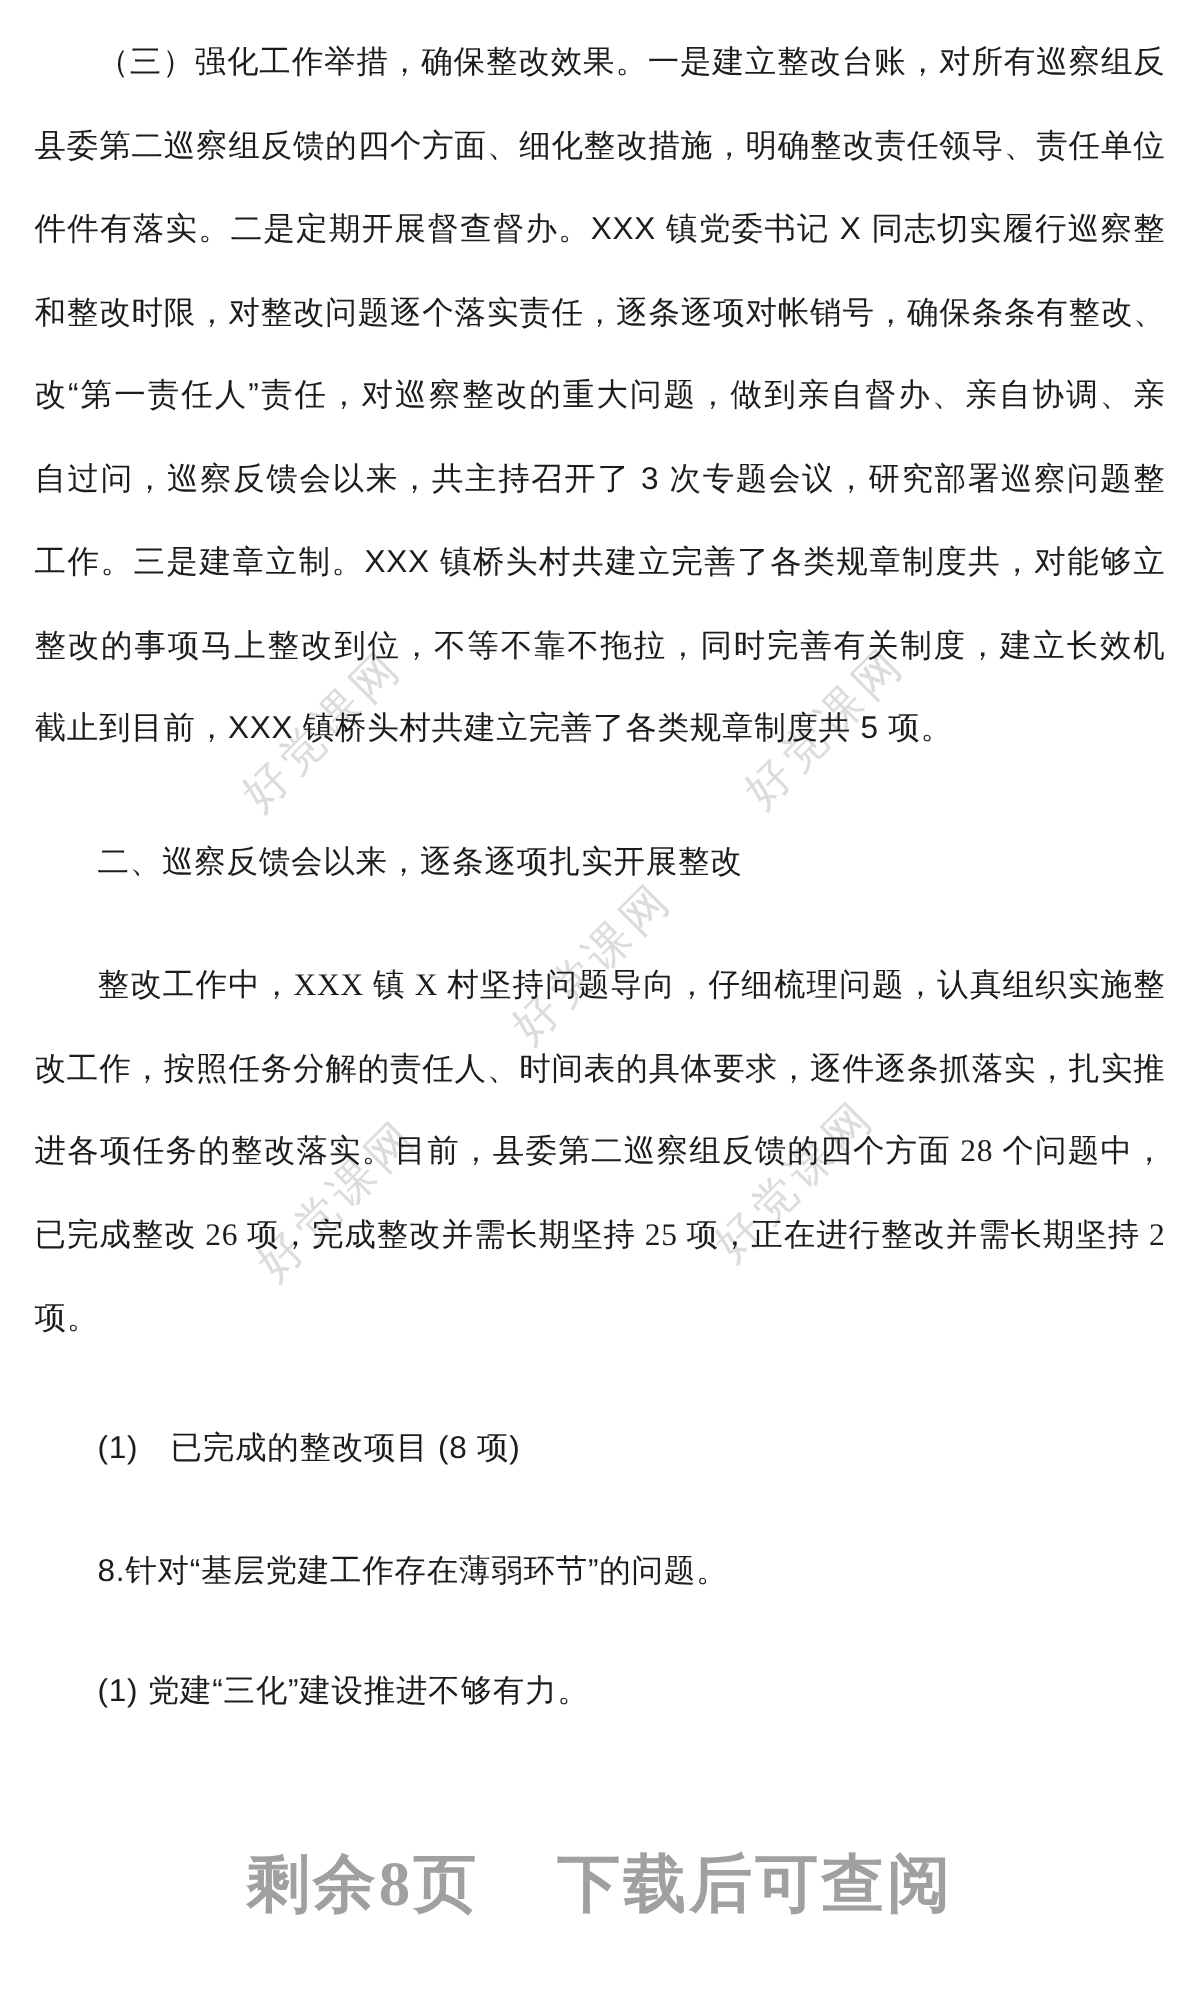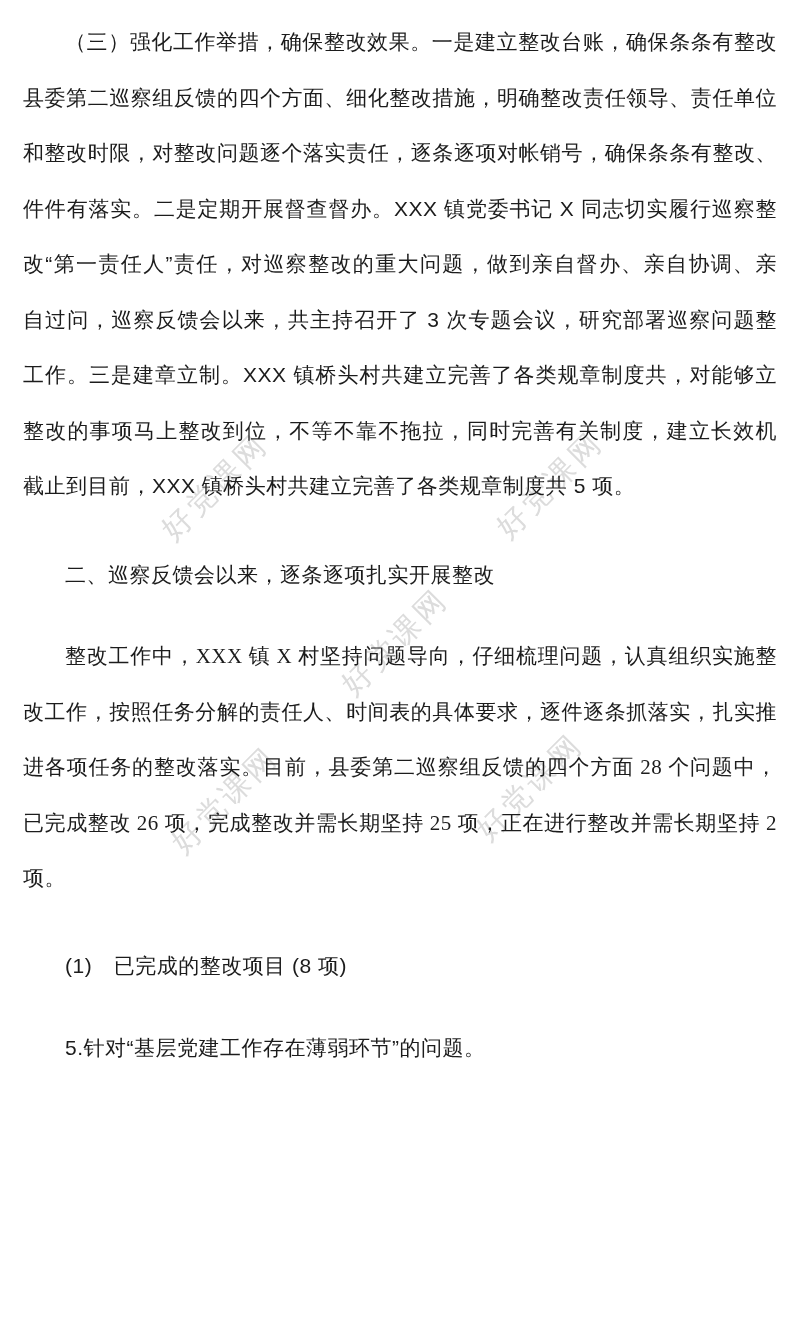--- a/index.html
+++ b/index.html
@@ -63,40 +63,47 @@
 <div class="page" data-name="document-page">
   <div class="watermark-layer" data-name="watermark-layer">
       <div class="wm" data-name="watermark-text" style="left: 215px; top: 487px; color: rgb(220, 220, 220);">好党课网</div>
       <div class="wm" data-name="watermark-text" style="left: 550px; top: 485px; color: rgb(220, 220, 220);">好党课网</div>
       <div class="wm" data-name="watermark-text" style="left: 395px; top: 642px; color: rgb(220, 220, 220);">好党课网</div>
       <div class="wm" data-name="watermark-text" style="left: 225px; top: 800px; color: rgb(220, 220, 220);">好党课网</div>
       <div class="wm" data-name="watermark-text" style="left: 530px; top: 787px; color: rgb(220, 220, 220);">好党课网</div>
     </div>
   <div class="content" data-name="document-content">
       <div class="block block-para" data-name="paragraph-1">
-        <div class="line indent fill" data-name="text-line">（三）强化工作举措，确保整改效果。一是建立整改台账，确保条条有整改</div>
+        <div class="line indent fill" data-name="text-line">（三）强化工作举措，确保整改效果。一是建立整改台账，对所有巡察组反</div>
         <div class="line fill" data-name="text-line">县委第二巡察组反馈的四个方面、细化整改措施，明确整改责任领导、责任单位</div>
+        <div class="line fill" data-name="text-line">件件有落实。二是定期开展督查督办。XXX 镇党委书记 X 同志切实履行巡察整</div>
         <div class="line fill" data-name="text-line">和整改时限，对整改问题逐个落实责任，逐条逐项对帐销号，确保条条有整改、</div>
-        <div class="line fill" data-name="text-line">件件有落实。二是定期开展督查督办。XXX 镇党委书记 X 同志切实履行巡察整</div>
         <div class="line fill" data-name="text-line">改“第一责任人”责任，对巡察整改的重大问题，做到亲自督办、亲自协调、亲</div>
         <div class="line fill" data-name="text-line">自过问，巡察反馈会以来，共主持召开了 3 次专题会议，研究部署巡察问题整改</div>
         <div class="line fill" data-name="text-line">工作。三是建章立制。XXX 镇桥头村共建立完善了各类规章制度共，对能够立即</div>
         <div class="line fill" data-name="text-line">整改的事项马上整改到位，不等不靠不拖拉，同时完善有关制度，建立长效机制。</div>
         <div class="line" data-name="text-line">截止到目前，XXX 镇桥头村共建立完善了各类规章制度共 5 项。</div>
       </div>
       <div class="block block-heading" data-name="heading-2">
         <div class="line indent" data-name="text-line">二、巡察反馈会以来，逐条逐项扎实开展整改</div>
       </div>
       <div class="block block-para" data-name="paragraph-2">
         <div class="line indent fill" data-name="text-line">整改工作中，XXX 镇 X 村坚持问题导向，仔细梳理问题，认真组织实施整</div>
         <div class="line fill" data-name="text-line">改工作，按照任务分解的责任人、时间表的具体要求，逐件逐条抓落实，扎实推</div>
         <div class="line fill" data-name="text-line">进各项任务的整改落实。目前，县委第二巡察组反馈的四个方面 28 个问题中，</div>
         <div class="line fill" data-name="text-line">已完成整改 26 项，完成整改并需长期坚持 25 项，正在进行整改并需长期坚持 2</div>
         <div class="line" data-name="text-line">项。</div>
       </div>
       <div class="block block-subheading" data-name="subheading-completed-items">
         <div class="line indent" data-name="text-line">(1)　已完成的整改项目 (8 项)</div>
       </div>
       <div class="block block-item" data-name="item-1">
-        <div class="line indent" data-name="text-line">5.针对“基层党建工作存在薄弱环节”的问题。</div>
+        <div class="line indent" data-name="text-line">8.针对“基层党建工作存在薄弱环节”的问题。</div>
+      </div>
+      <div class="block block-item" data-name="item-1-1">
+        <div class="line indent" data-name="text-line">(1) 党建“三化”建设推进不够有力。</div>
       </div>
     </div>
+  <div class="footer" data-name="page-footer-banner" style="color: rgb(160, 160, 160);">
+    <span data-name="footer-remaining-pages">剩余8页</span>
+    <span data-name="footer-download-hint">下载后可查阅</span>
+  </div>
 </div>
 
 </body></html>

